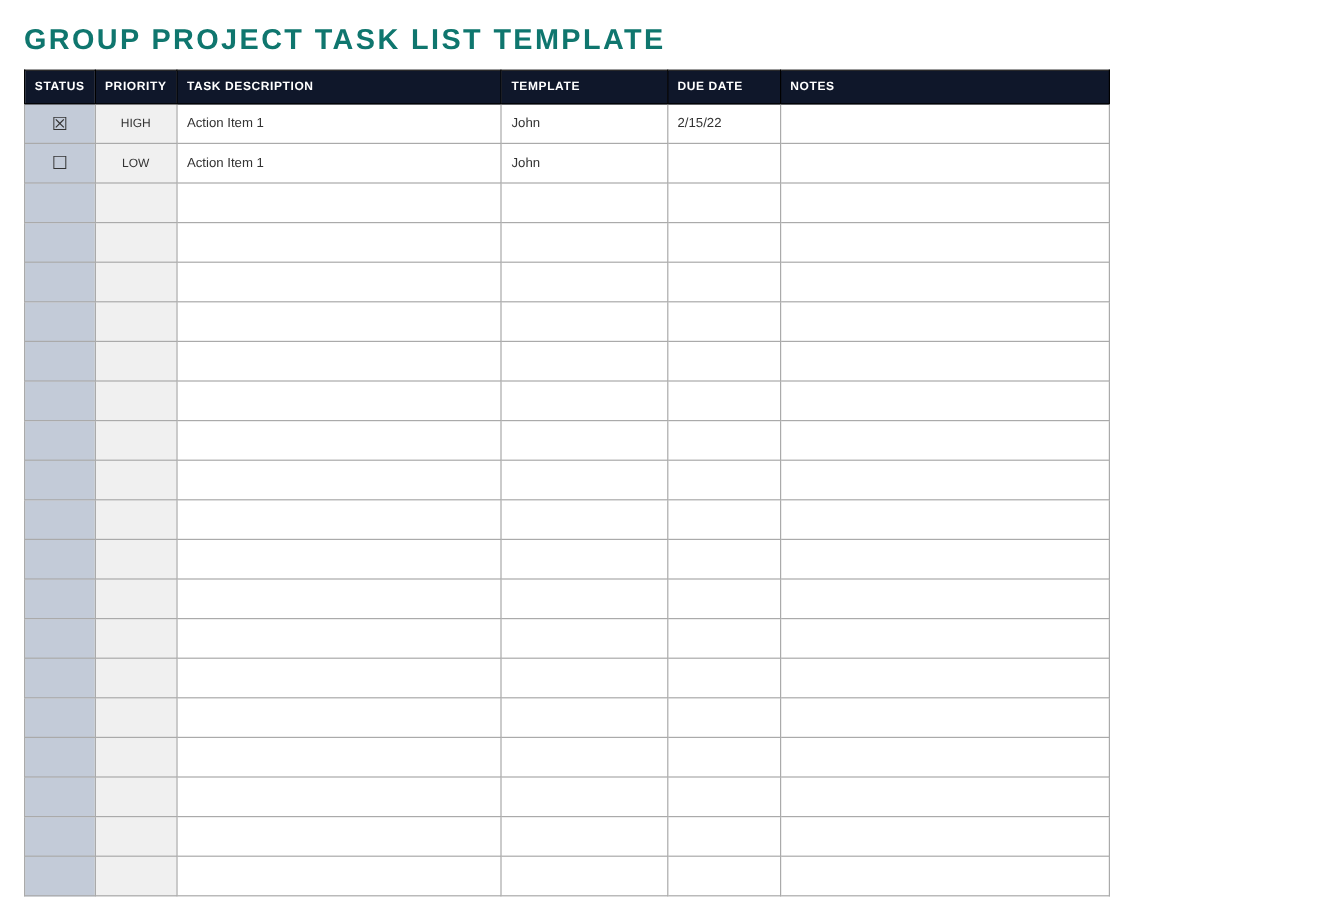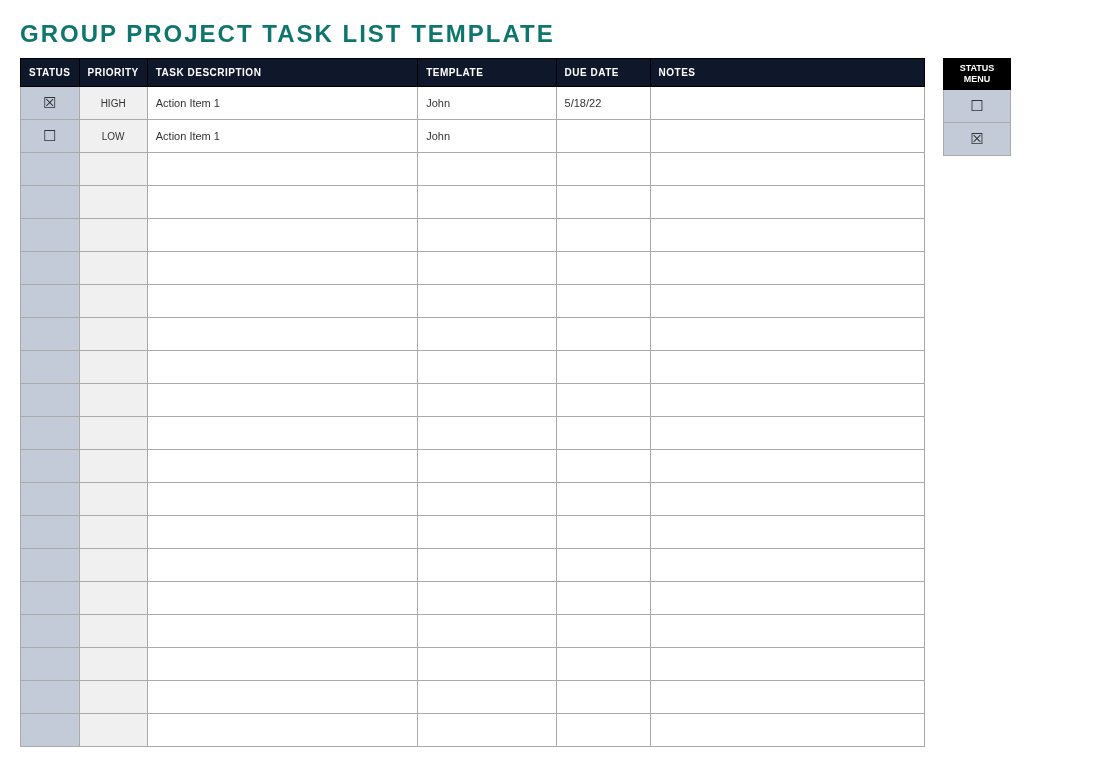--- a/index.html
+++ b/index.html
@@ -99,21 +99,21 @@
         <th class="col-due">DUE DATE</th>
         <th class="col-notes">NOTES</th>
       </tr>
     </thead>
     <tbody id="task-body">
         <tr>
           <td class="status-cell">☒</td>
           <td class="priority-cell">HIGH</td>
           <td>Action Item 1</td>
           <td>John</td>
-          <td>5/18/22</td>
+          <td>2/15/22</td>
           <td></td>
         </tr>
         <tr>
           <td class="status-cell">☐</td>
           <td class="priority-cell">LOW</td>
           <td>Action Item 1</td>
           <td>John</td>
           <td></td>
           <td></td>
         </tr>
@@ -259,32 +259,17 @@
           <td></td>
           <td></td>
           <td></td>
           <td></td>
         </tr>
       </tbody>
   </table>
 
   <div class="side-group">
 
-    <table class="side-table status-menu">
-      <thead>
-        <tr>
-            <th>STATUS MENU</th>
-          </tr>
-      </thead>
-      <tbody id="status-menu-body">
-          <tr>
-            <td>☐</td>
-          </tr>
-          <tr>
-            <td>☒</td>
-          </tr>
-        </tbody>
-    </table>
 
 
   </div>
 
 </div>
 
 </body></html>

